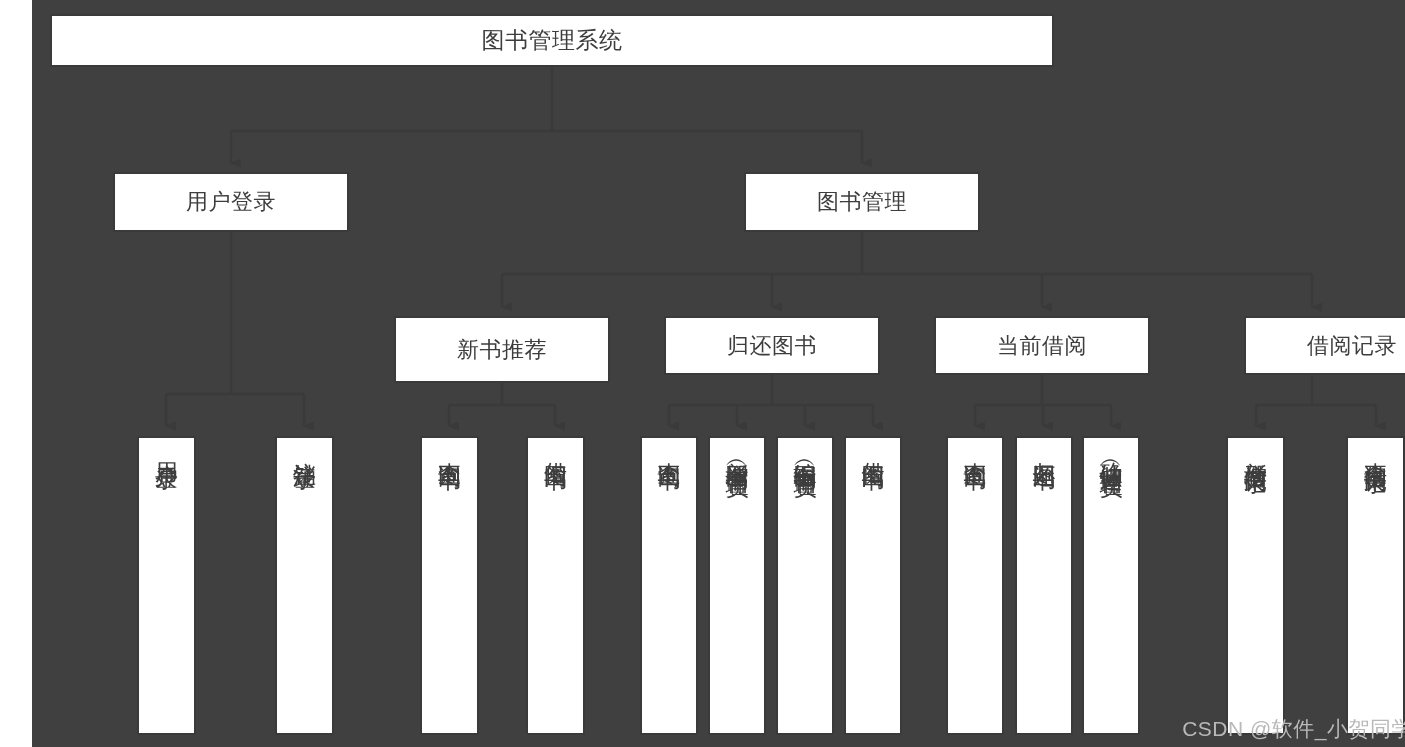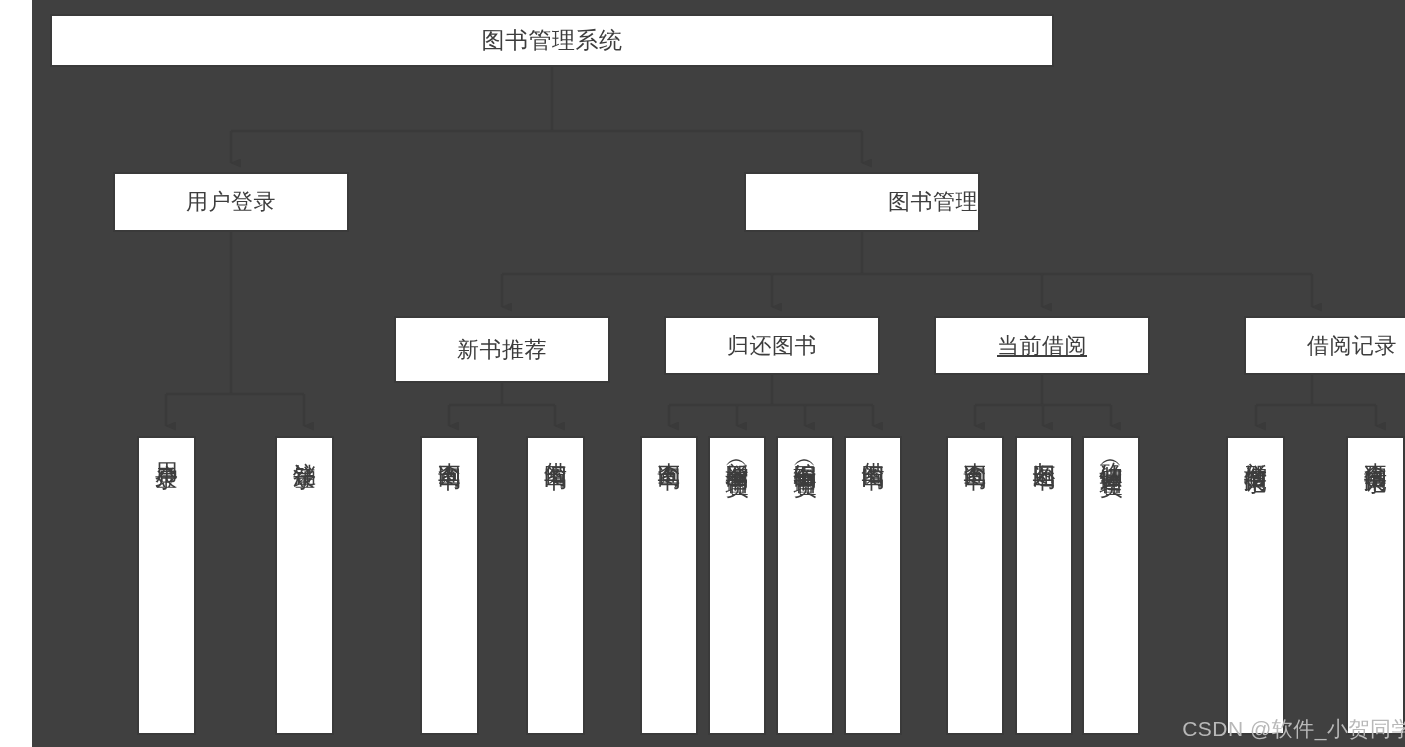--- a/index.html
+++ b/index.html
@@ -129,31 +129,31 @@
     </g>
   </svg>
 
   <div class="node horiz root" style="left:18px; top:14px; width:1004px; height:53px;">
     <span class="node-label">图书管理系统</span>
   </div>
 
   <div class="node horiz" style="left:81px; top:172px; width:236px; height:60px;">
     <span class="node-label">用户登录</span>
   </div>
-  <div class="node horiz" style="left:712px; top:172px; width:236px; height:60px;justify-content:flex-end;">
+  <div class="node horiz" style="left:712px; top:172px; width:236px; height:60px;">
     <span class="node-label">图书管理</span>
   </div>
 
   <div class="node horiz" style="left:362px; top:316px; width:216px; height:67px;">
     <span class="node-label">新书推荐</span>
   </div>
   <div class="node horiz" style="left:632px; top:316px; width:216px; height:59px;">
     <span class="node-label">归还图书</span>
   </div>
-  <div class="node horiz" style="left:902px; top:316px; width:216px; height:59px;text-decoration:underline;">
+  <div class="node horiz" style="left:902px; top:316px; width:216px; height:59px;">
     <span class="node-label">当前借阅</span>
   </div>
   <div class="node horiz" style="left:1212px; top:316px; width:216px; height:59px;">
     <span class="node-label">借阅记录</span>
   </div>
 
   <div class="node vert" style="left:105px; top:436px; width:59px; height:299px;">
     <span class="node-label">用户登录</span>
   </div>
   <div class="node vert" style="left:243px; top:436px; width:59px; height:299px;">

